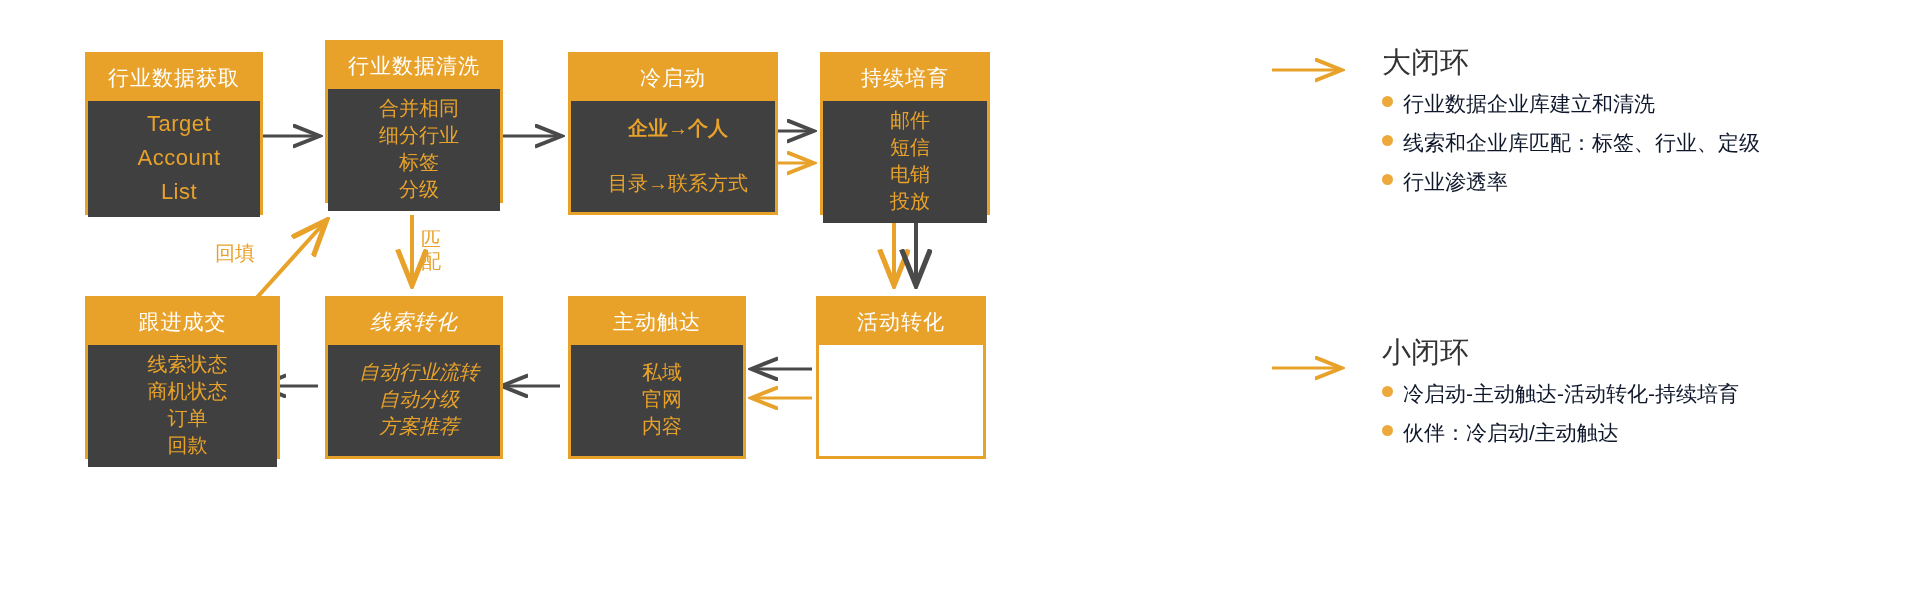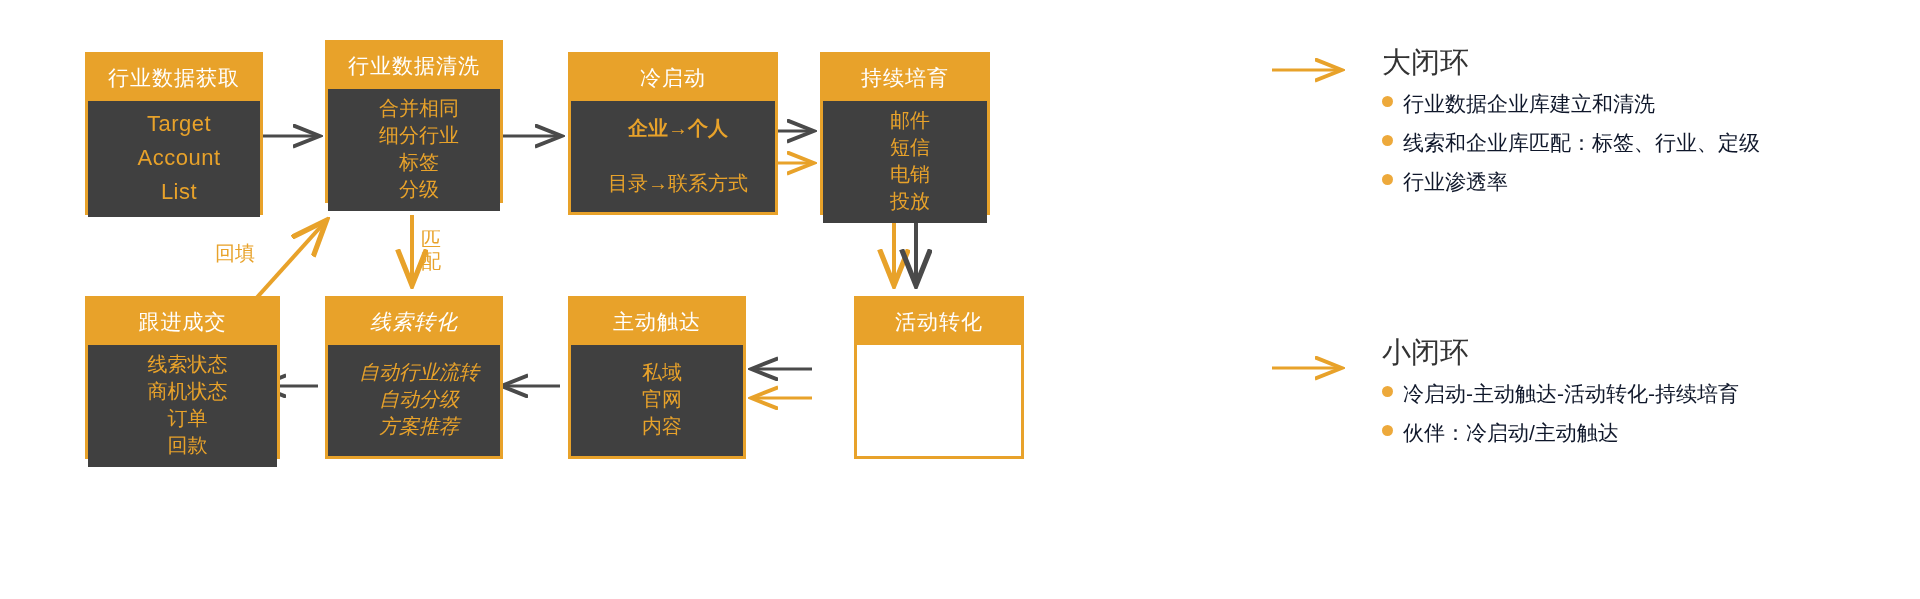--- a/index.html
+++ b/index.html
@@ -215,21 +215,21 @@
 
   <div class="node" style="left:568px; top:296px; width:178px; height:163px;">
     <div class="node-title">主动触达</div>
     <div class="node-body">
       <div class="line">私域</div>
       <div class="line">官网</div>
       <div class="line">内容</div>
     </div>
   </div>
 
-  <div class="node" style="left:854px; top:296px; width:170px; height:163px;">
+  <div class="node" style="left:816px; top:296px; width:170px; height:163px;">
     <div class="node-title">活动转化</div>
   </div>
 
   <div class="wire-label" style="left:205px; top:242px; width:60px;">回填</div>
 
   <div class="wire-label" style="left:421px; top:228px; width:26px; text-align:left;">匹
 配</div>
 
   <div class="legend-block" style="left:1358px; top:48px;">
     <div class="legend-title">大闭环</div>

